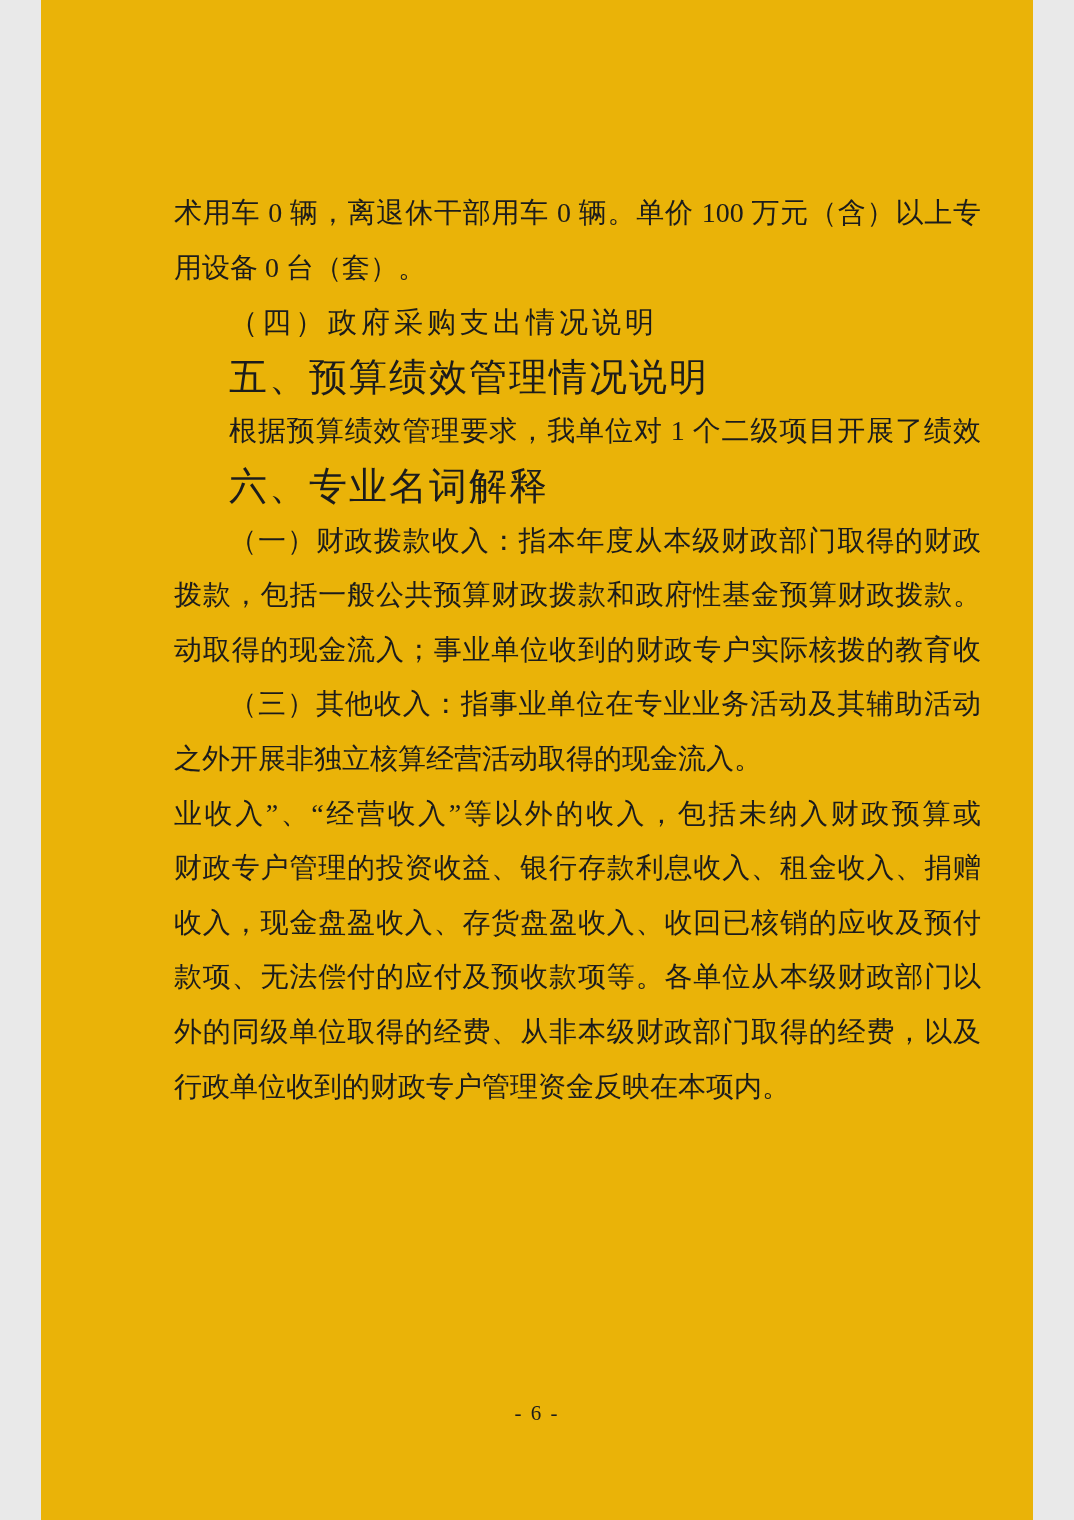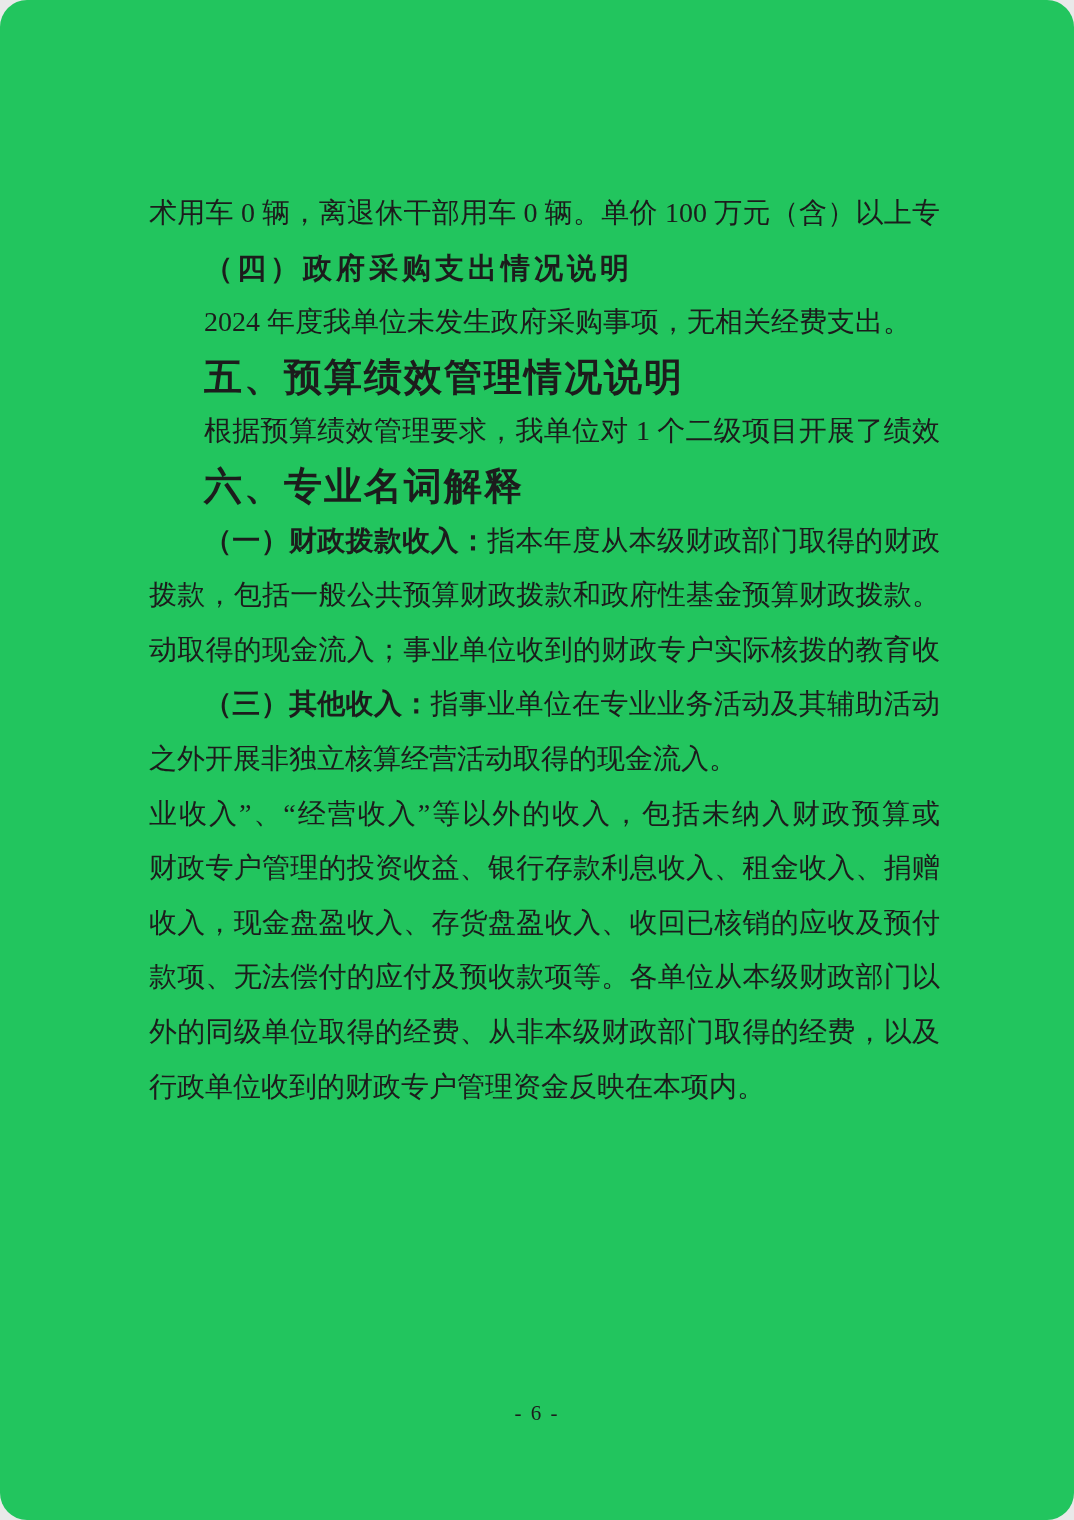--- a/index.html
+++ b/index.html
@@ -1,24 +1,23 @@
 <!DOCTYPE html>
 <html lang="zh"><head>
 <meta charset="utf-8">
 <style>
   html,body{margin:0;padding:0;background:#e9e9e9;}
   .page{
     position:relative;
-    width:1074px;height:1520px;
-    background:#22c55e;
+    width:992px;height:1520px;
+    background:#eab308;
     font-family:"Liberation Serif","DejaVu Serif",serif;
     color:#1c1c1c;
     overflow:hidden;
     margin:0 auto;
-    border-radius:27px;
   }
   .content{
     position:absolute;
     left:133px;top:186px;width:807px;
   }
   .ln{
     height:54.6px;
     line-height:54.6px;
     font-size:28px;
     white-space:normal;
@@ -34,43 +33,43 @@
     font-family:"Liberation Sans","DejaVu Sans",sans-serif;
     font-weight:bold;
     font-size:38px;
     letter-spacing:2px;
   }
   .ln.sub{
     font-weight:bold;
     font-size:29px;
     letter-spacing:4px;
   }
-  .term{font-weight:bold;margin-left:16px;}
+  .term{font-weight:normal;}
   .footer{
     position:absolute;
     top:1396px;left:0;width:100%;
     text-align:center;
     font-size:21px;
     line-height:34px;
     letter-spacing:2px;
     color:#1c1c1c;
   }
 </style>
 </head>
 <body>
 
 <div class="page">
   <div class="content">
 
     <div class="ln fill"><span class="term"></span><span>术用车 0 辆，离退休干部用车 0 辆。单价 100 万元（含）以上专</span></div>
 
+    <div class="ln"><span class="term"></span><span>用设备 0 台（套）。</span></div>
 
     <div class="ln indent sub"><span class="term">（四）政府采购支出情况说明</span><span></span></div>
 
-    <div class="ln indent"><span class="term"></span><span>2024 年度我单位未发生政府采购事项，无相关经费支出。</span></div>
 
     <div class="ln indent main"><span class="term">五、预算绩效管理情况说明</span><span></span></div>
 
     <div class="ln indent fill"><span class="term"></span><span>根据预算绩效管理要求，我单位对 1 个二级项目开展了绩效</span></div>
 
 
     <div class="ln indent main"><span class="term">六、专业名词解释</span><span></span></div>
 
     <div class="ln indent fill"><span class="term">（一）财政拨款收入：</span><span>指本年度从本级财政部门取得的财政</span></div>
 

